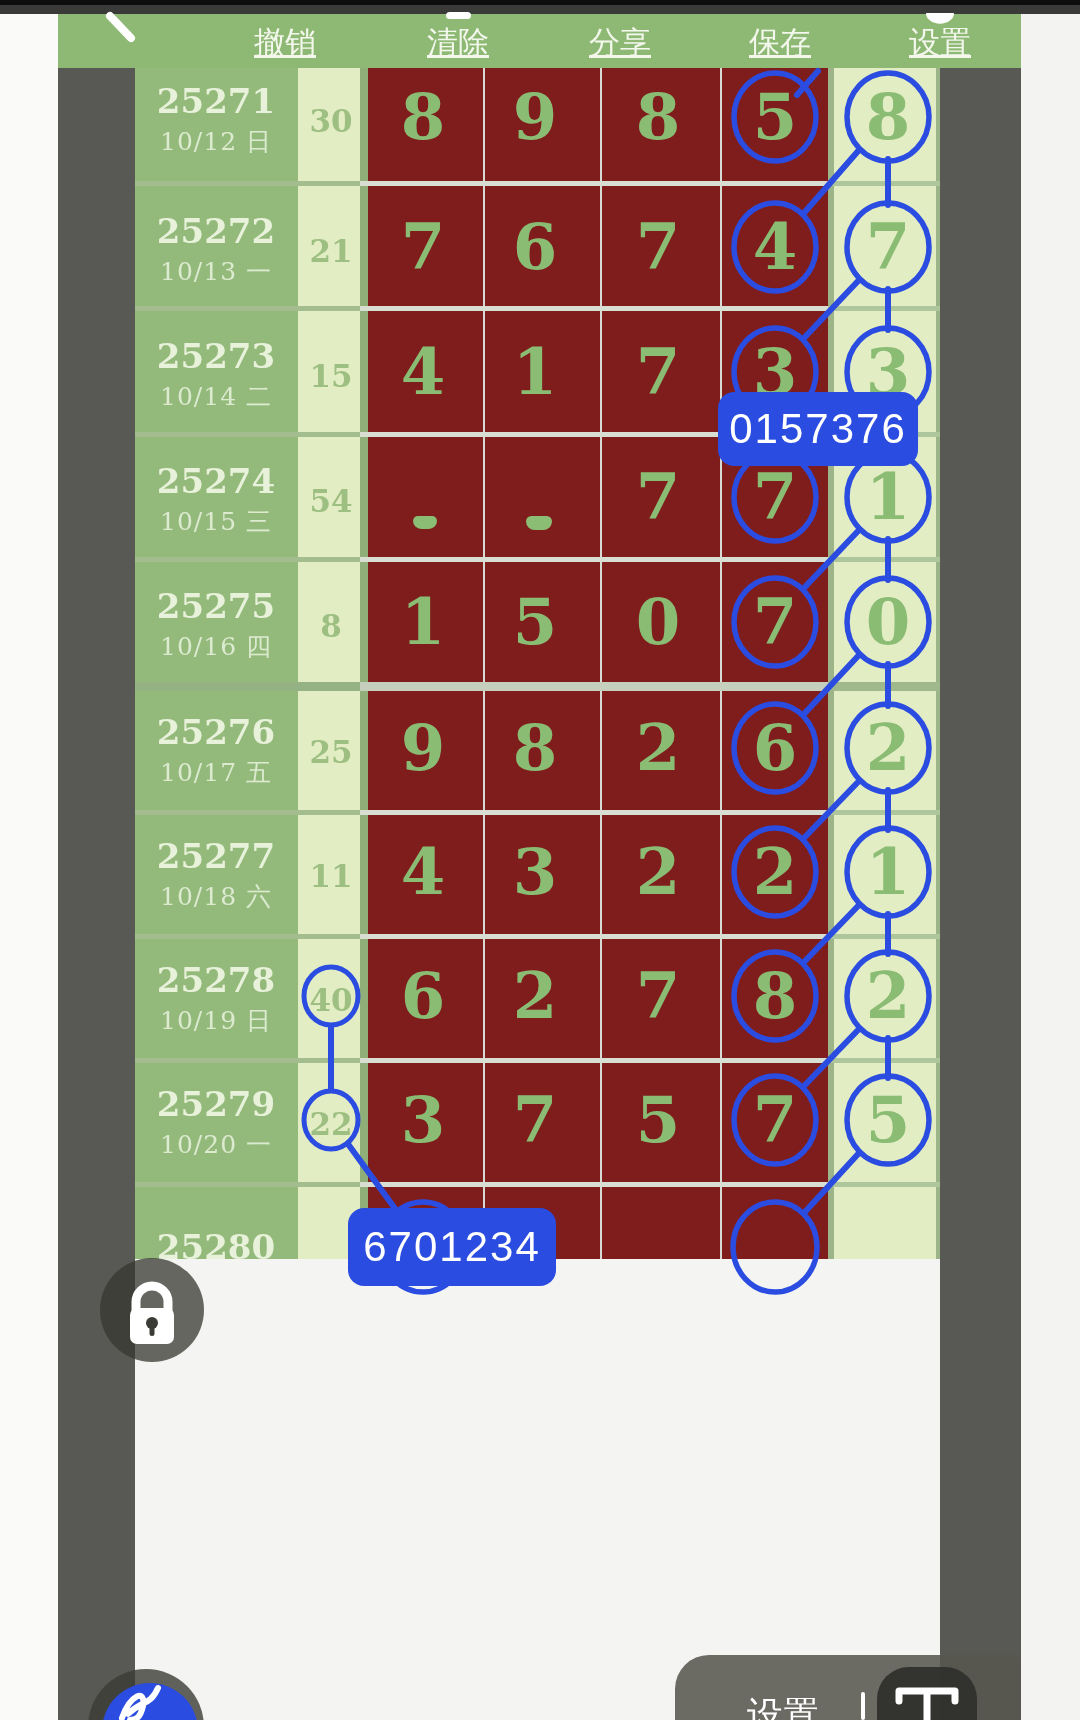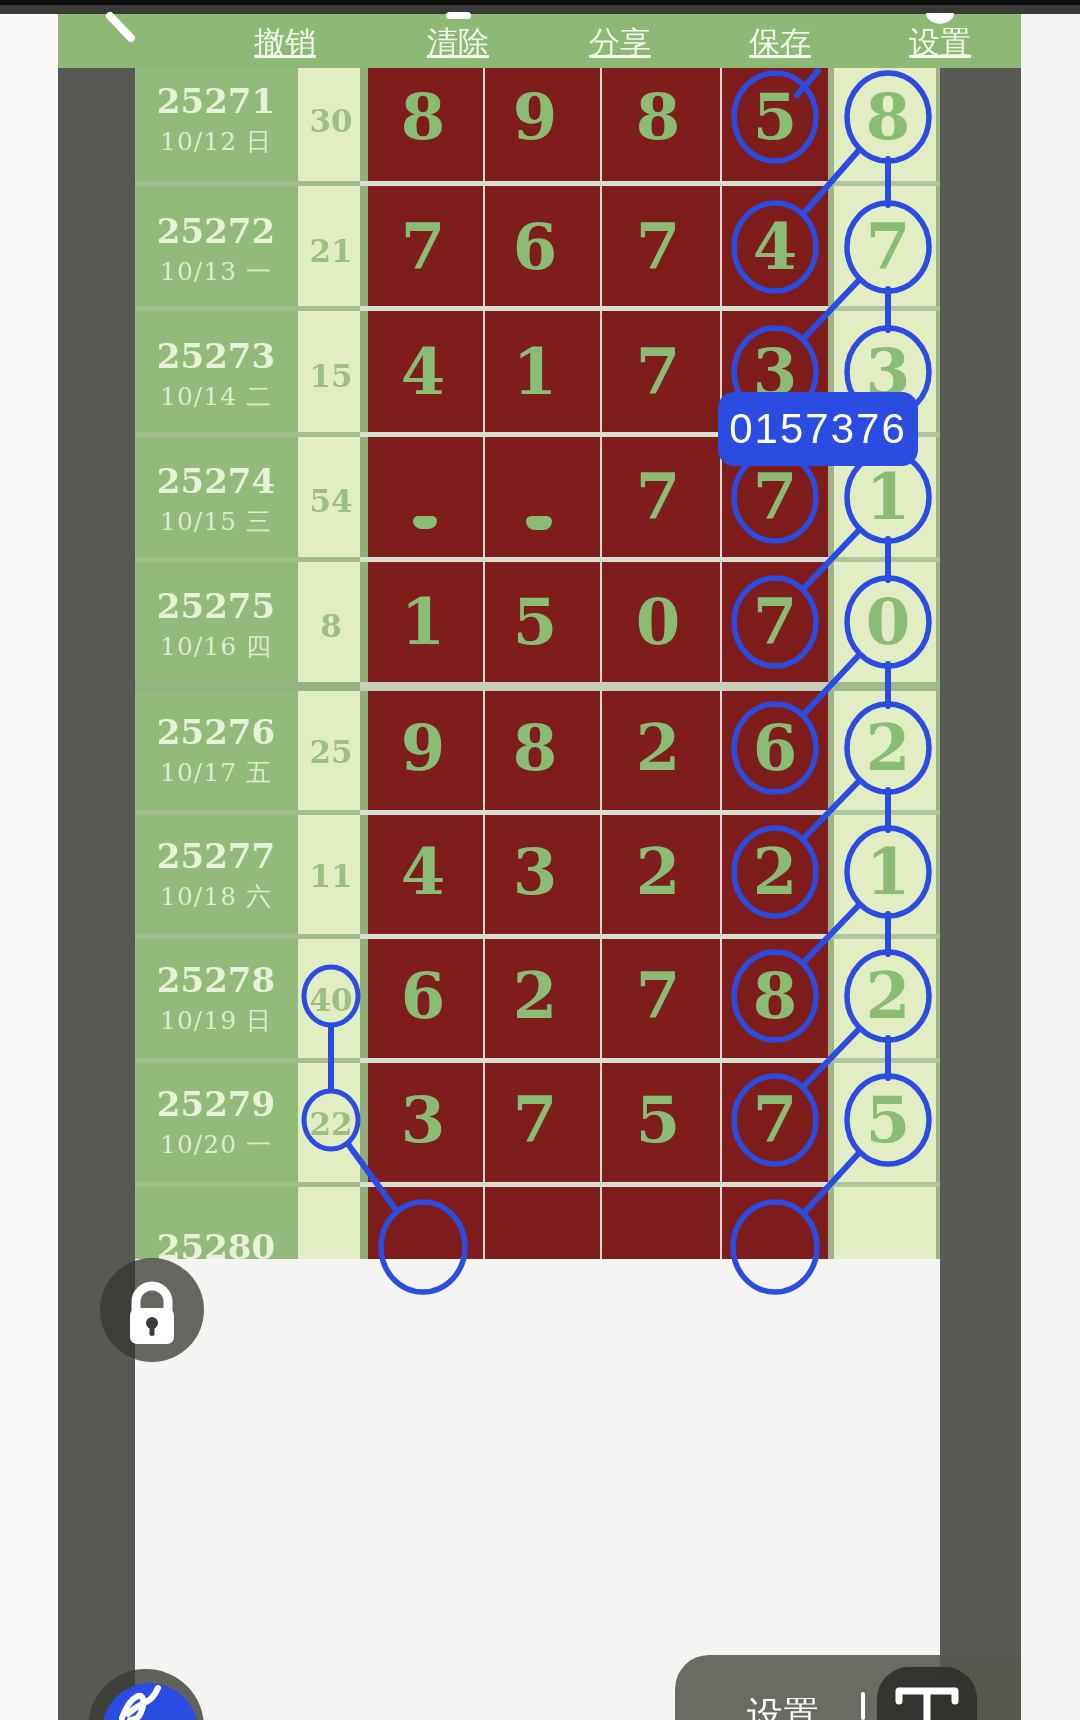--- a/index.html
+++ b/index.html
@@ -255,20 +255,21 @@
       <ellipse cx="775" cy="1247" rx="42" ry="45" fill="none" stroke="#2b4ce0" stroke-width="5.5"></ellipse>
       <line x1="110" y1="16" x2="131" y2="38" stroke="#ffffff" stroke-width="8" stroke-linecap="round"></line>
       <rect x="446" y="12" width="25" height="7" rx="3.5" fill="#ffffff"></rect>
       <path d="M926 13 A13 10 0 0 0 954 13 Z" fill="#ffffff"></path>
     </svg>
 
   <div class="tip" style="left:413px;top:516px;width:24px;height:13px"></div>
   <div class="tip" style="left:526px;top:516px;width:26px;height:14px"></div>
 
   <div class="chip" style="left:718px;top:392px;width:200px;height:74px">0157376</div>
+  <div class="chip" style="left:348px;top:1208px;width:208px;height:78px">6701234</div>
 
   <div class="abs" id="lock-btn">
     <svg width="104" height="104" viewBox="0 0 104 104">
       <path d="M36,52 v-8 a16,16 0 0 1 32,0 v8" fill="none" stroke="#ffffff" stroke-width="9" stroke-linecap="round"></path>
       <rect x="30" y="50" width="44" height="36" rx="7" fill="#ffffff"></rect>
       <circle cx="52" cy="65" r="6" fill="#3c3c36"></circle>
       <rect x="49.5" y="68" width="5" height="10" rx="2.5" fill="#3c3c36"></rect>
     </svg>
   </div>
 

